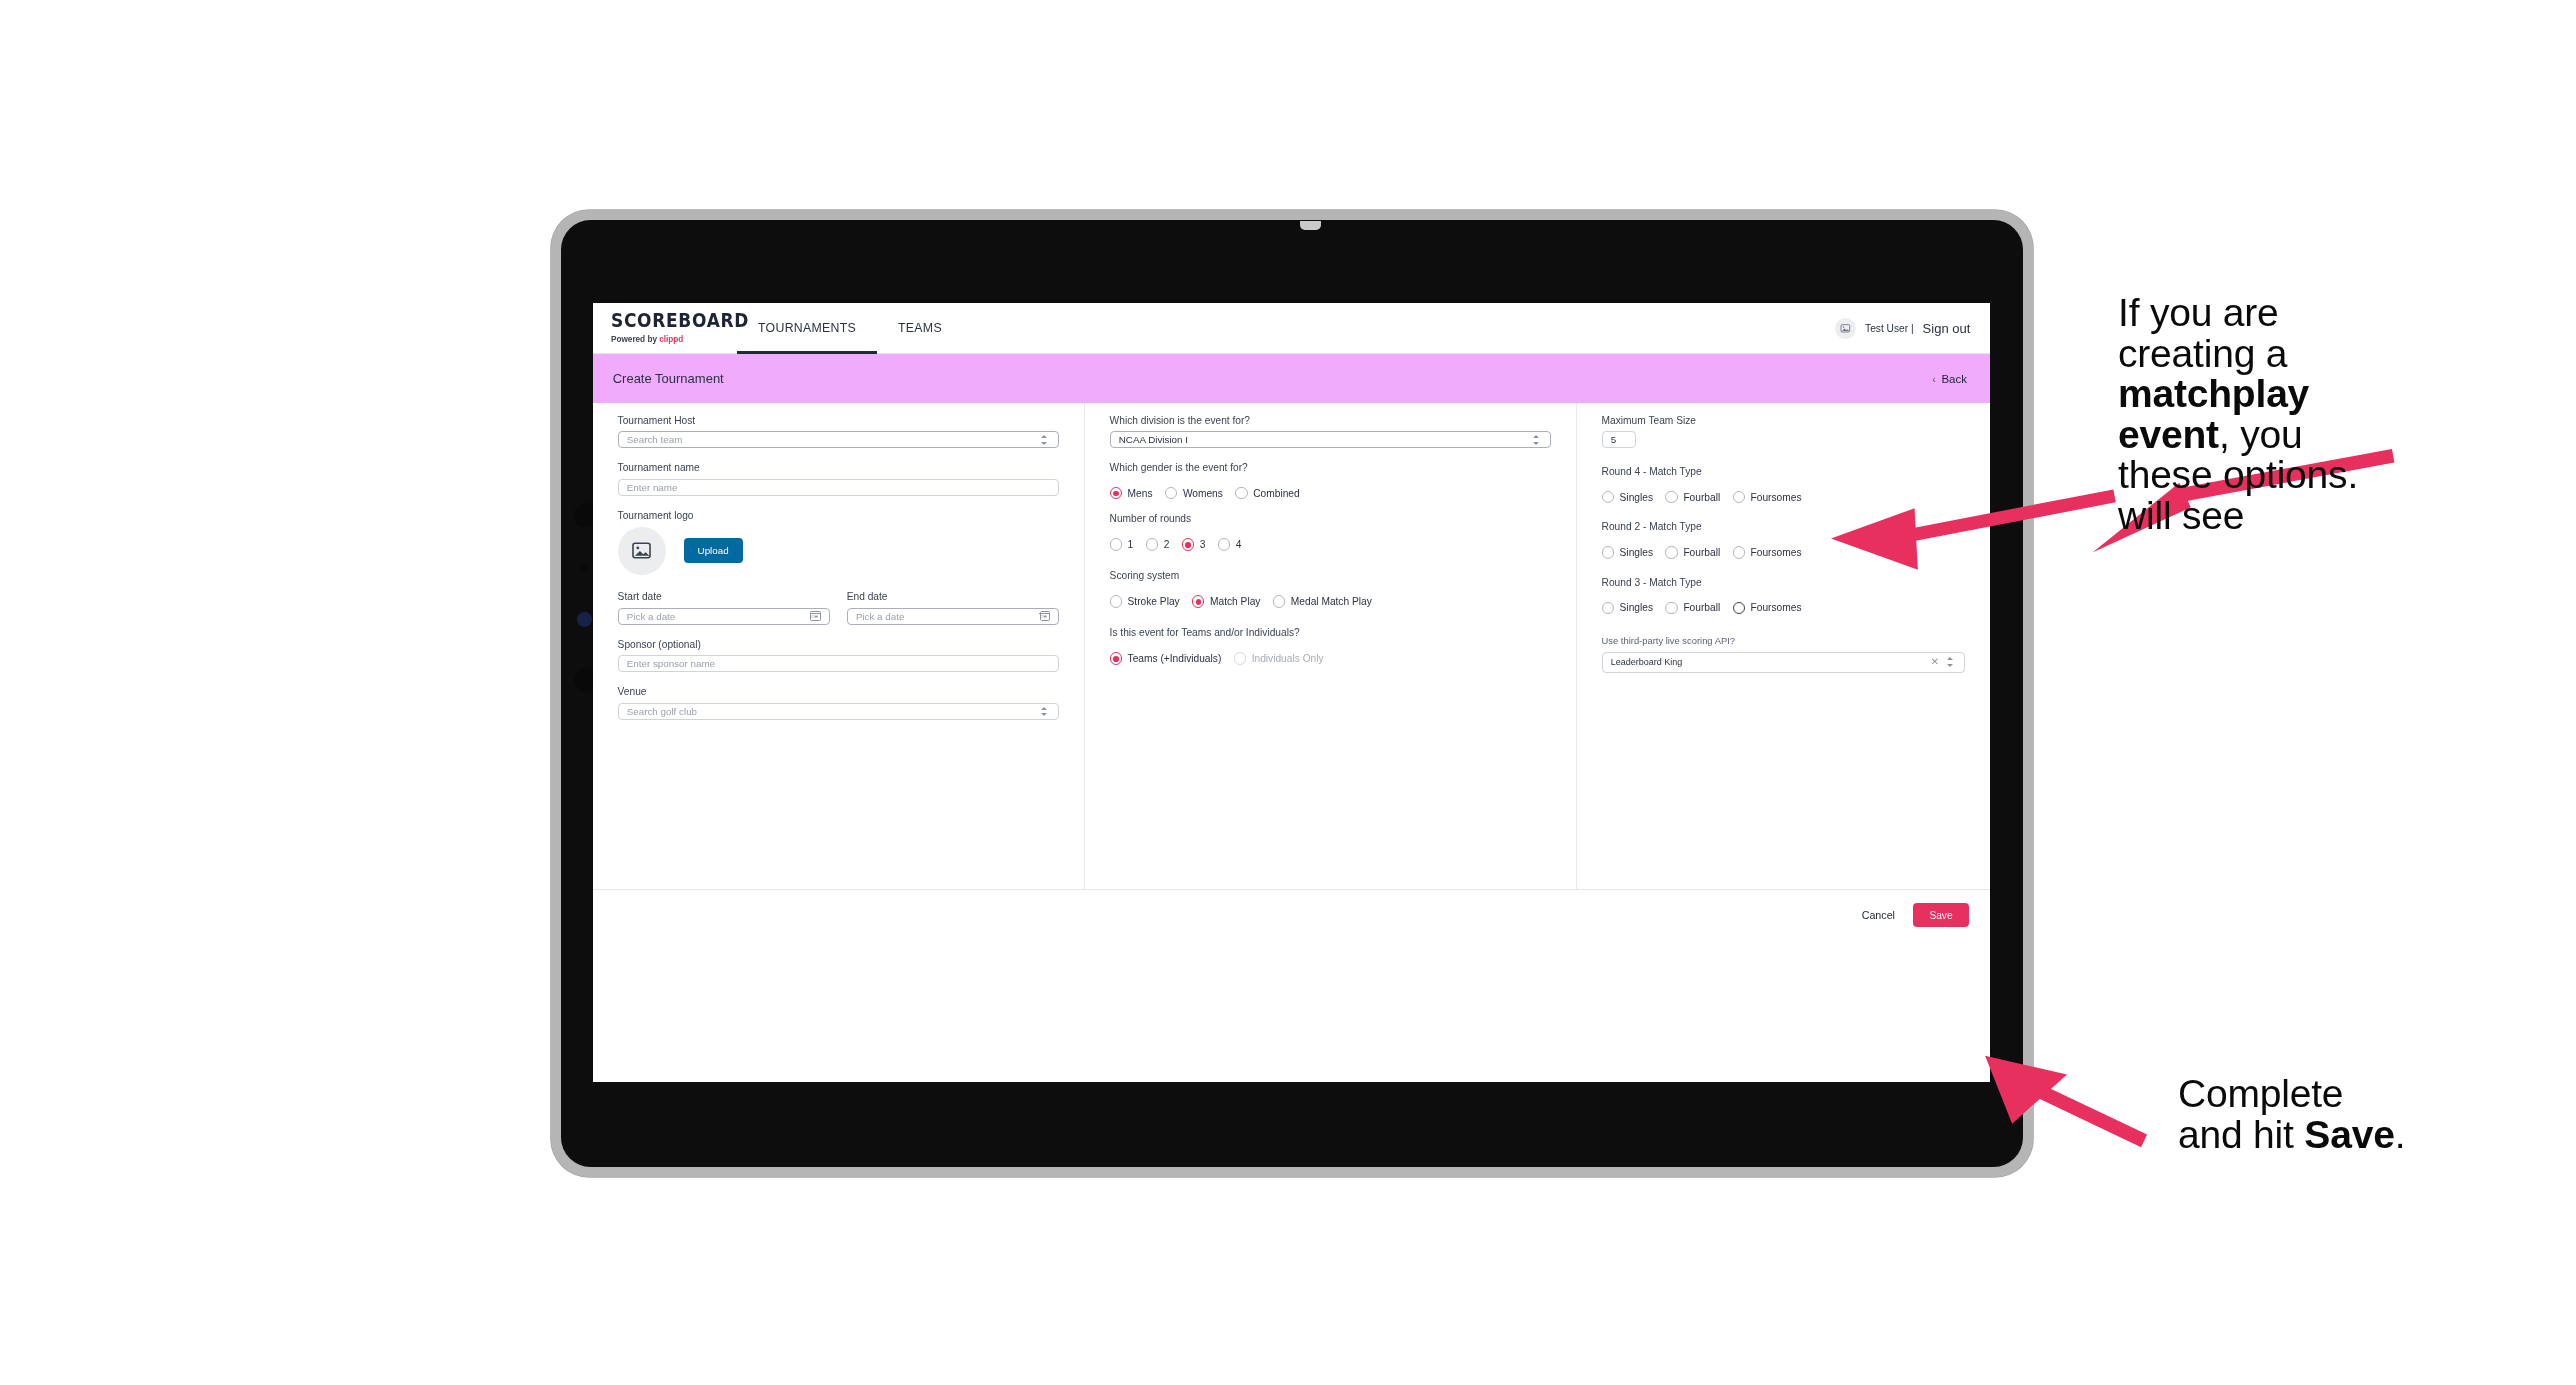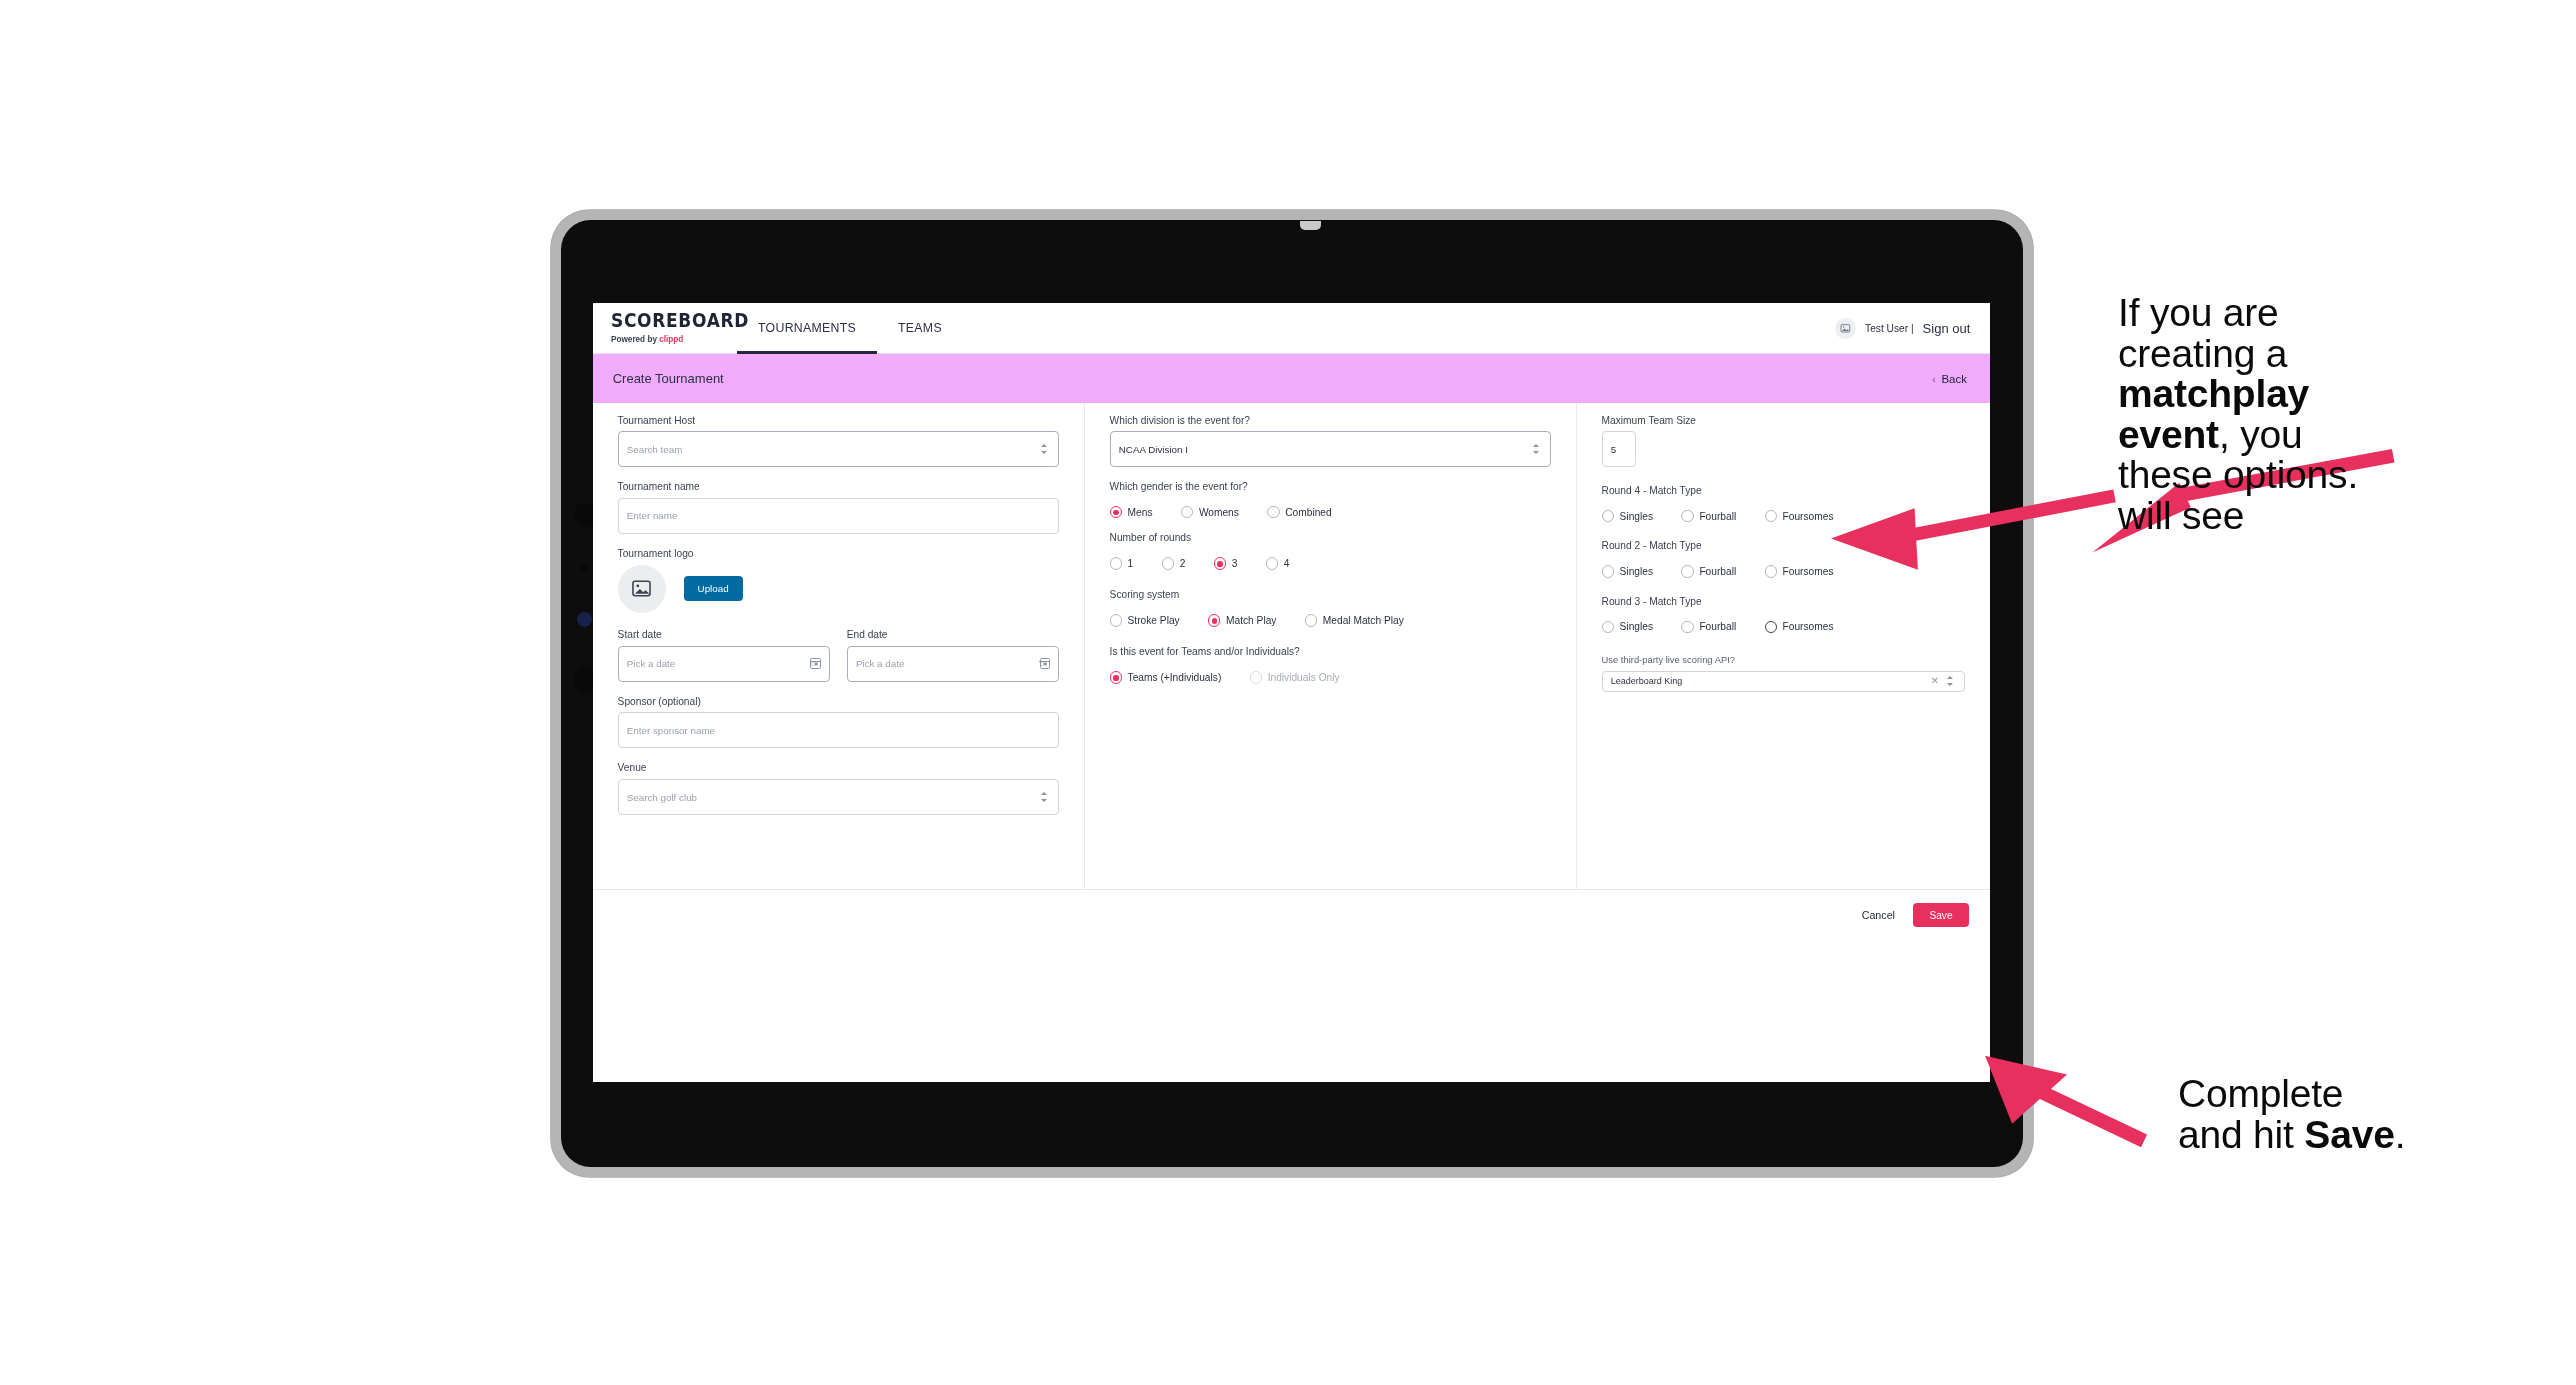--- a/index.html
+++ b/index.html
@@ -87,21 +87,21 @@
   .col { padding: 11.5px 24.6px 0 24.6px; }
   .col.c1 { width: 492px; border-right: 0.8px solid #e8eaee; }
   .col.c2 { width: 492px; border-right: 0.8px solid #e8eaee; }
   .col.c3 { width: 413px; }
 
   .flabel { font-size: 10.2px; color:#3b4252; margin-bottom: 5.7px; }
   .flabel.sm { font-size: 9.4px; color:#5a6170; }
   .group { margin-bottom: 14px; }
 
   .inp {
-    width: 100%; height: 36px; border:0.8px solid #cfd3da; border-radius:4.1px;
+    width: 100%; height: 17px; border:0.8px solid #cfd3da; border-radius:4.1px;
     background:#fff; display:flex; align-items:center; padding: 0 8.2px;
     font-size: 9.8px; color:#9aa0ab; position: relative;
   }
   .inp.val { color:#2c3142; }
   .inp .right { margin-left:auto; display:flex; align-items:center; gap:7.4px; color:#8d939e; }
   .inp.strong { border-color:#a9aeb8; }
 
   .stepper { width: 9.8px; height: 13px; position: relative; }
   .stepper::before, .stepper::after {
     content:""; position:absolute; left:0.8px; width:0; height:0;
@@ -122,21 +122,21 @@
   }
   #uploadbtn {
     background:#0369a1; color:#fff; font-size:9.8px;
     padding: 6.6px 14px; border-radius:4.1px; cursor:pointer;
   }
 
   .daterow { display:flex; gap:16.4px; }
   .daterow > div { flex:1; }
 
   
-  .radios { display:flex; align-items:flex-end; gap: 21px; flex-wrap: wrap; margin-top: 14px; }
+  .radios { display:flex; align-items:flex-end; gap: 5px; flex-wrap: wrap; margin-top: 14px; }
   .ritem { display:flex; align-items:center; gap:5.7px; margin-right: 7.4px; cursor:pointer; }
   .rdot {
     width: 12.3px; height:12.3px; border-radius:50%;
     border: 1.3px solid #b3b8c0; background:#fff; position:relative;
   }
   .rdot.on { border-color:#e8305e; }
   .rdot.on::after {
     content:""; position:absolute; left:2.5px; top:2.5px; width:5.7px; height:5.7px;
     border-radius:50%; background:#e8305e;
   }

